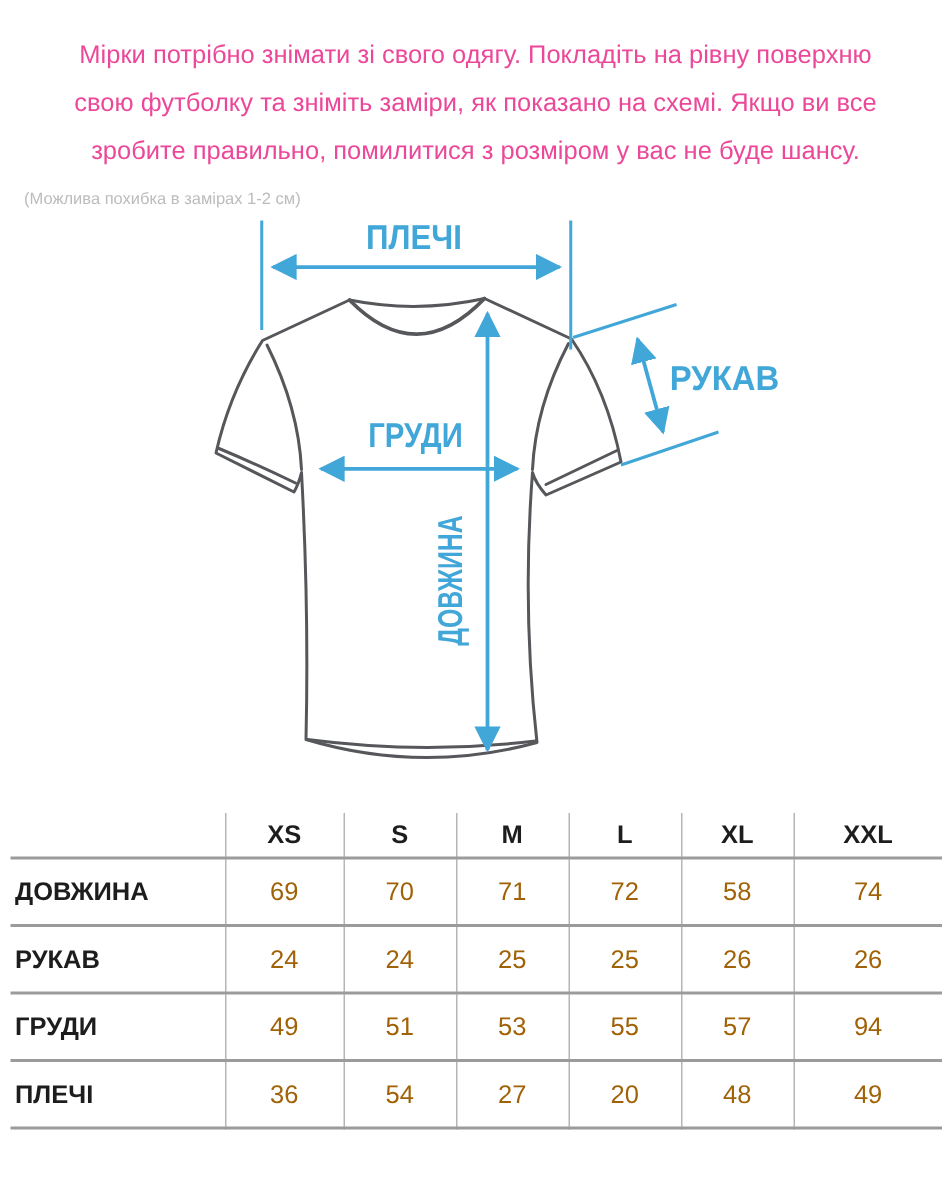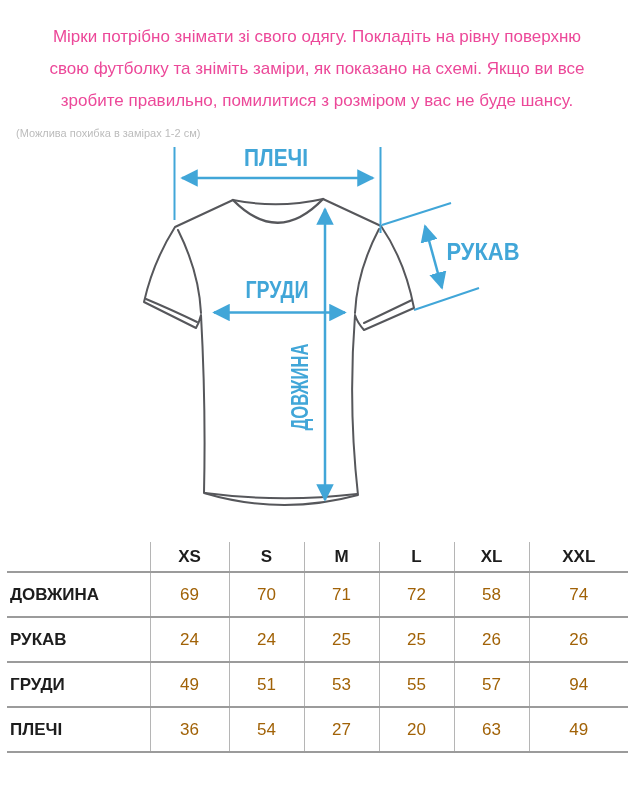--- a/index.html
+++ b/index.html
@@ -140,17 +140,17 @@
       <td>55</td>
       <td>57</td>
       <td>94</td>
     </tr>
     <tr>
       <th>ПЛЕЧІ</th>
       <td>36</td>
       <td>54</td>
       <td>27</td>
       <td>20</td>
-      <td>63</td>
+      <td>48</td>
       <td>49</td>
     </tr>
   </tbody>
 </table>
 
 </body></html>

